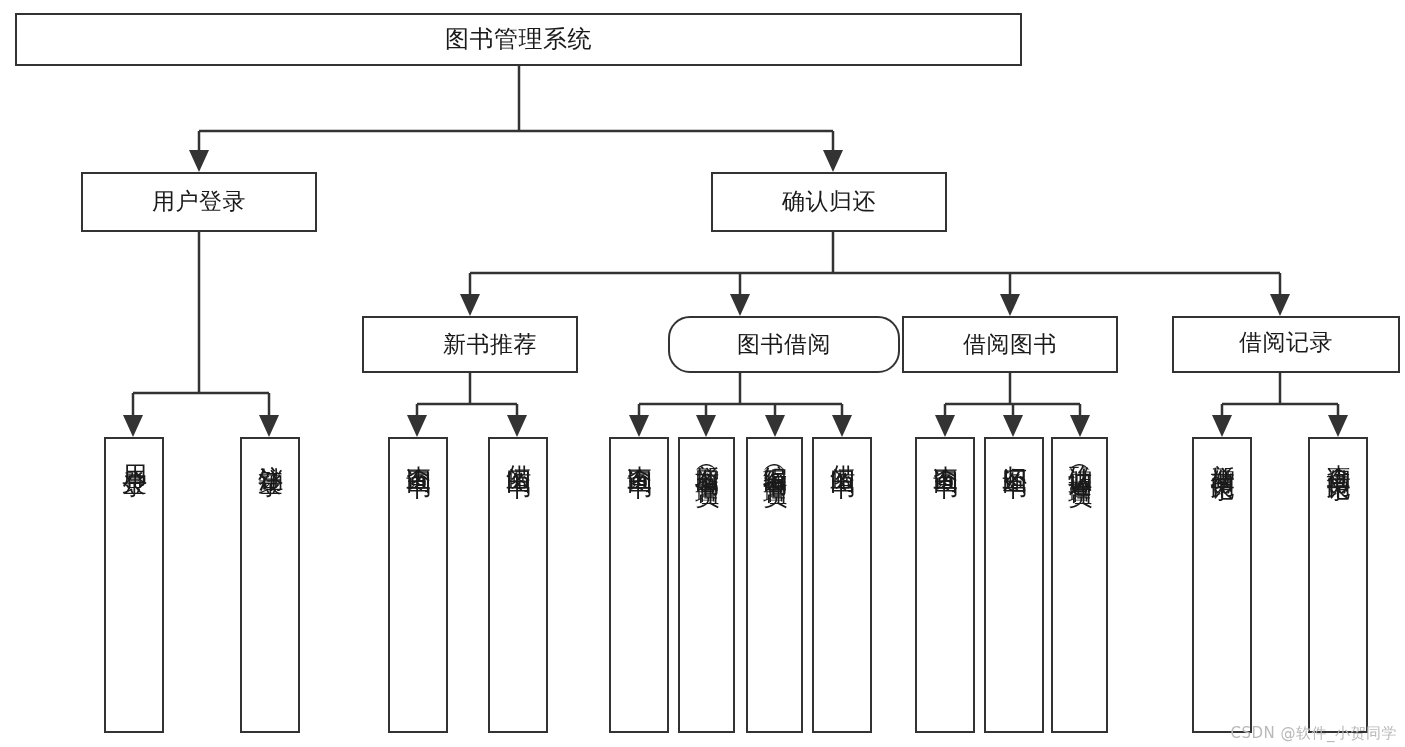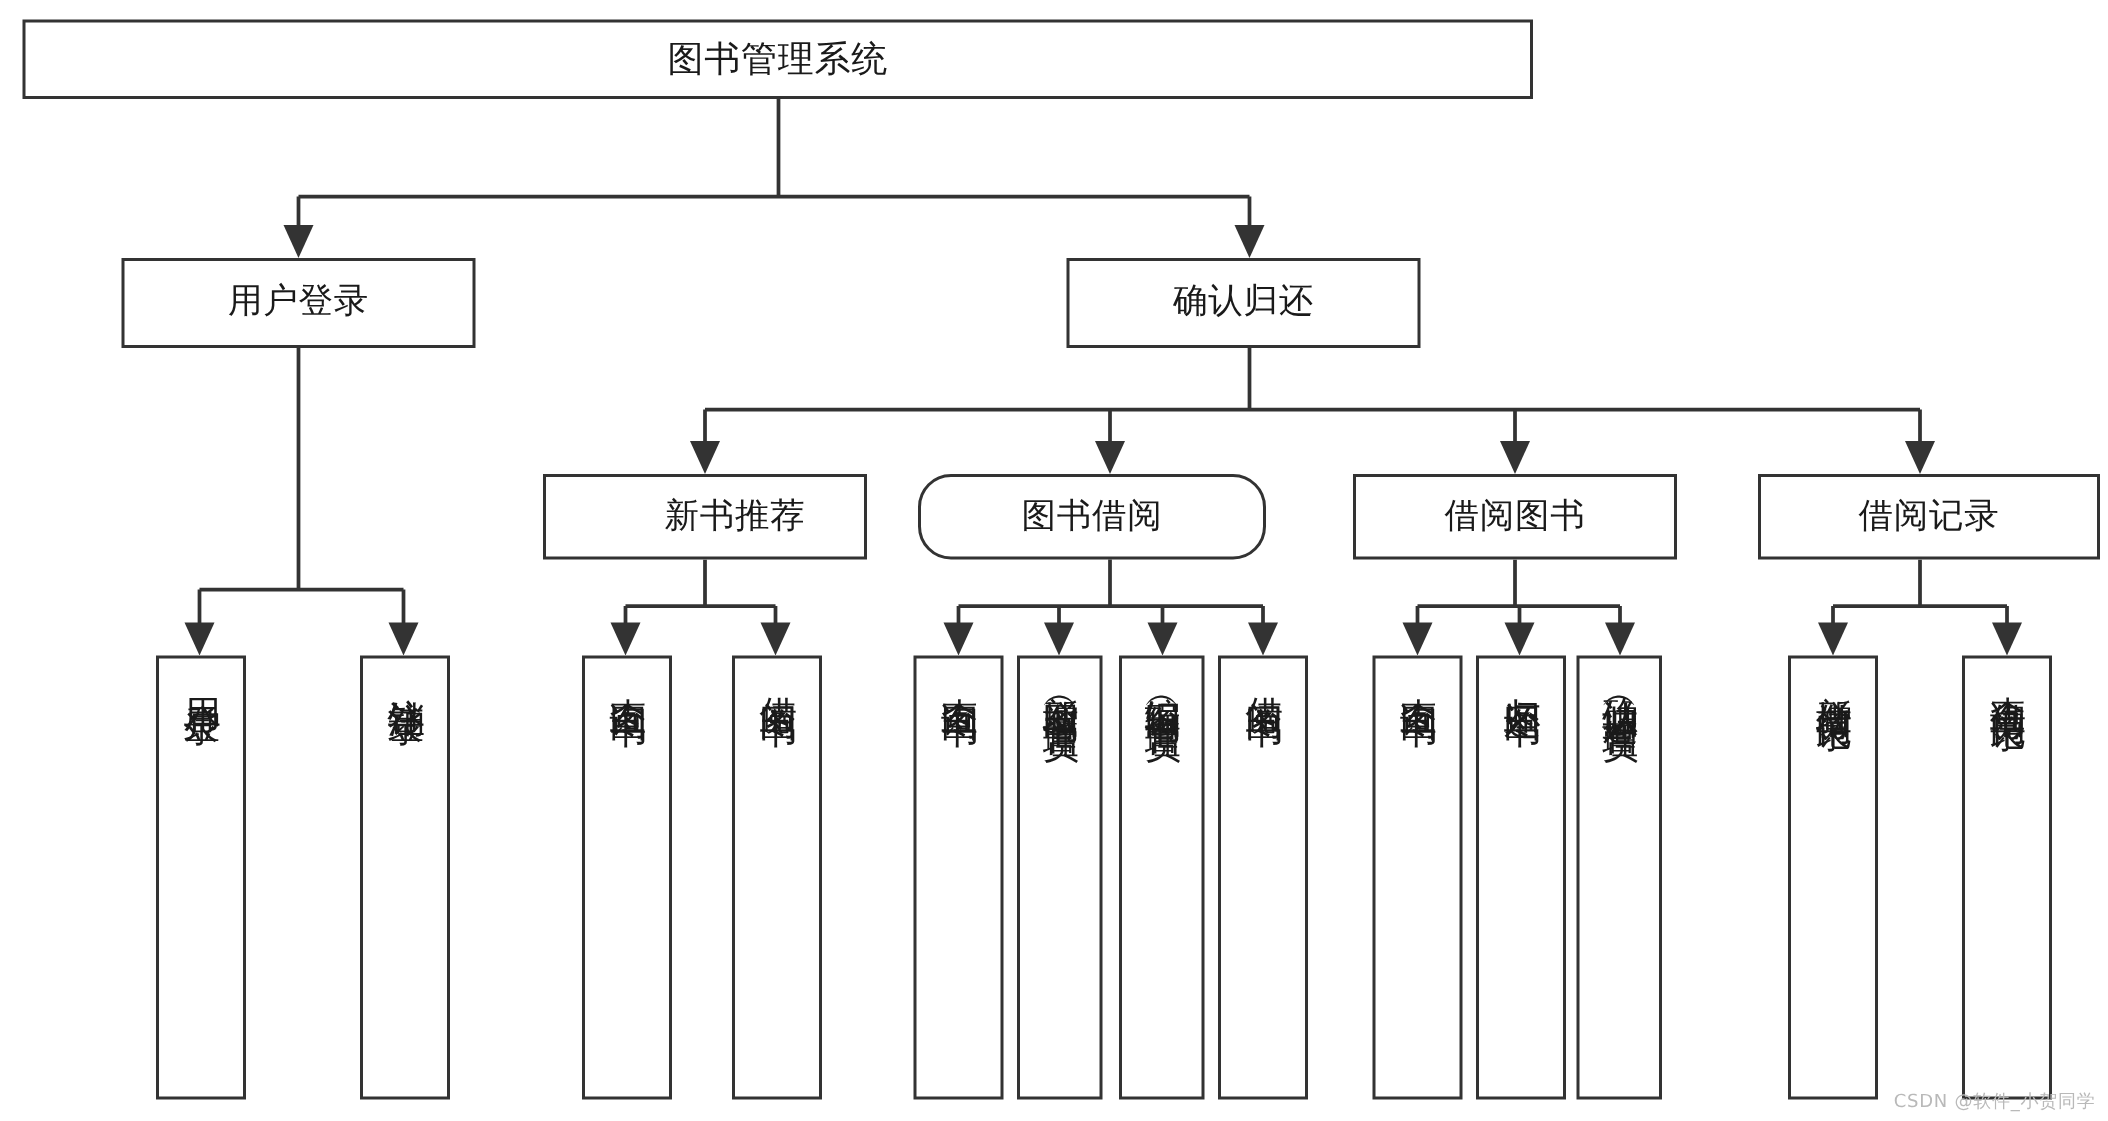--- a/index.html
+++ b/index.html
@@ -64,21 +64,21 @@
   svg#wires path, svg#wires line {
     stroke: #333333;
     stroke-width: 2.5;
     fill: none;
   }
   svg#wires polygon { fill: #333333; }
   #watermark {
     position: absolute;
     right: 8px;
     bottom: 4px;
-    font-size: 12px;
+    font-size: 15px;
     color: #b9b9b9;
     letter-spacing: 0.5px;
     white-space: nowrap;
     font-family: "DejaVu Sans", "Liberation Sans", sans-serif;
   }
 </style>
 </head>
 <body>
 
 <div id="canvas">
@@ -152,27 +152,27 @@
   <div class="node h" style="left:81px; top:172px; width:236px; height:60px;">
     <span class="label">用户登录</span>
   </div>
   <div class="node h" style="left:711px; top:172px; width:236px; height:60px;">
     <span class="label">确认归还</span>
   </div>
 
   <div class="node h" style="left:362px; top:316px; width:216px; height:57px;padding-left:40px;">
     <span class="label">新书推荐</span>
   </div>
-  <div class="node h" style="left:612px; top:316px; width:232px; height:57px;border-radius:22px;">
+  <div class="node h" style="left:668px; top:316px; width:232px; height:57px;border-radius:22px;">
     <span class="label">图书借阅</span>
   </div>
   <div class="node h" style="left:902px; top:316px; width:216px; height:57px;">
     <span class="label">借阅图书</span>
   </div>
-  <div class="node h" style="left:1172px; top:316px; width:228px; height:57px;">
+  <div class="node h" style="left:1172px; top:316px; width:228px; height:57px;font-family:Liberation Mono, monospace;">
     <span class="label">借阅记录</span>
   </div>
 
   <div class="node v" style="left:104px; top:437px; width:60px; height:296px;">
     <span class="label">用户登录</span>
   </div>
   <div class="node v" style="left:240px; top:437px; width:60px; height:296px;">
     <span class="label">注销登录</span>
   </div>
 

